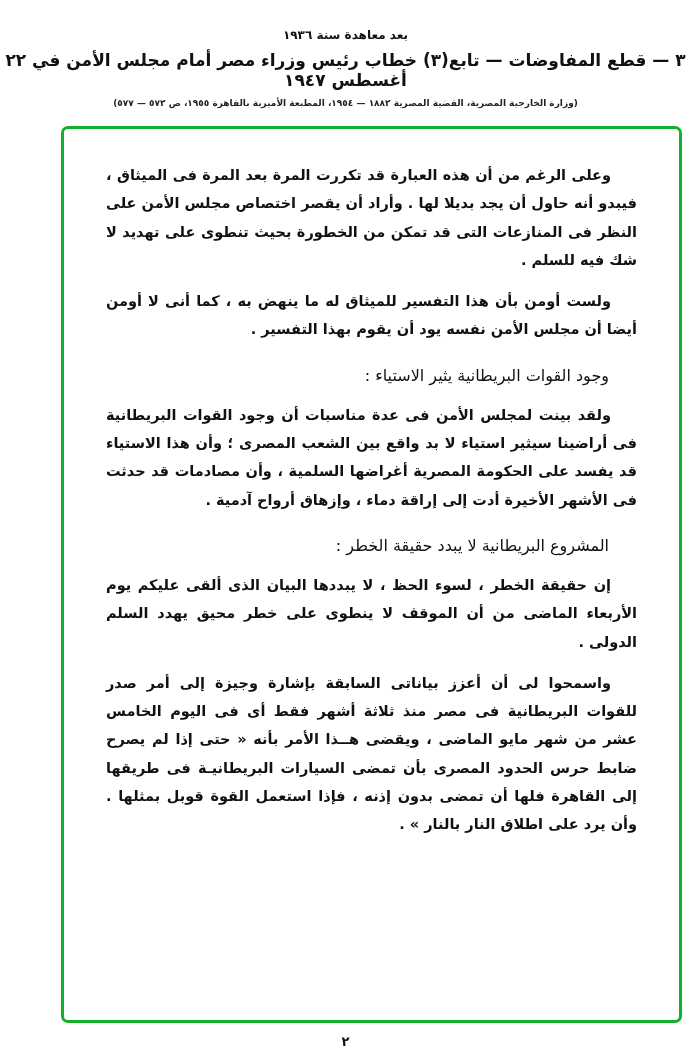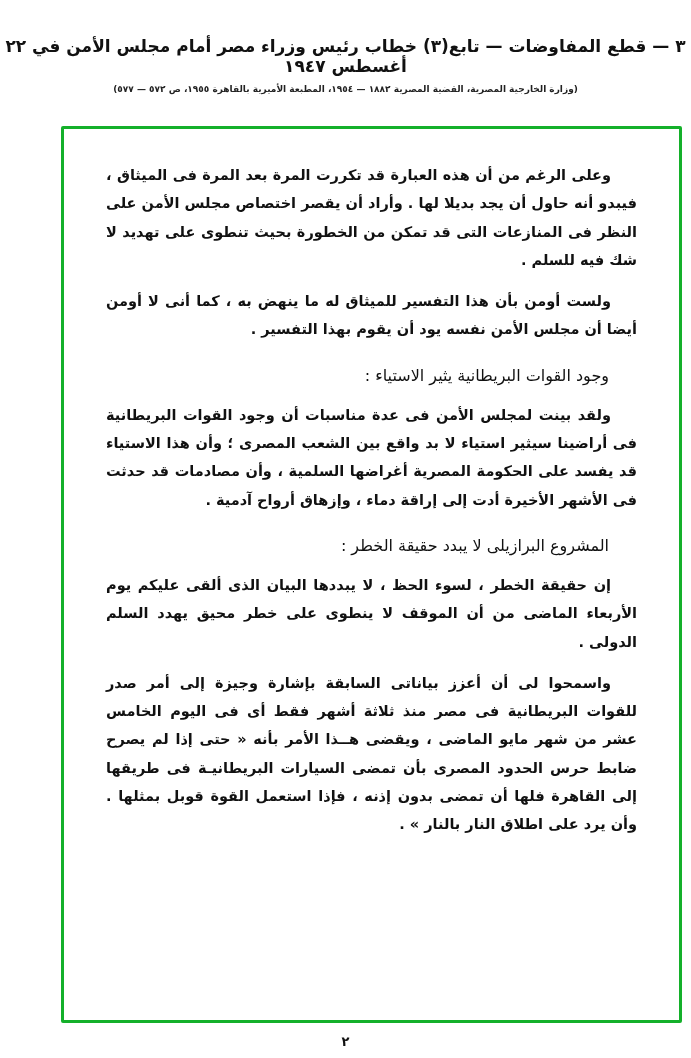--- a/index.html
+++ b/index.html
@@ -37,21 +37,21 @@
     color: #222222;
   }
   .green-frame {
     box-sizing: border-box;
     position: absolute;
     left: 61px;
     top: 126px;
     width: 621px;
     height: 897px;
     border: 3px solid #14b02a;
-    border-radius: 2px;
+    border-radius: 7px;
     background: #ffffff;
   }
   .doc-content {
     direction: rtl;
     padding: 32px 42px 20px 42px;
     text-align: justify;
     font-size: 14.5px;
     line-height: 1.95;
     font-weight: bold;
   }
@@ -73,29 +73,30 @@
     text-align: center;
     font-size: 13px;
     font-weight: bold;
     direction: rtl;
   }
 </style>
 </head>
 <body>
 
 <div class="header">
+  <div class="header-line1">بعد معاهدة سنة ١٩٣٦</div>
   <div class="header-line2">٣ — قطع المفاوضات — تابع(٣) خطاب رئيس وزراء مصر أمام مجلس الأمن في ٢٢ أغسطس ١٩٤٧</div>
   <div class="header-line3">(وزارة الخارجية المصرية، القضية المصرية ١٨٨٢ — ١٩٥٤، المطبعة الأميرية بالقاهرة ١٩٥٥، ص ٥٧٢ — ٥٧٧)</div>
 </div>
 
 <div class="green-frame">
   <div class="doc-content">
     <p class="para">وعلى الرغم من أن هذه العبارة قد تكررت المرة بعد المرة فى الميثاق ، فيبدو أنه حاول أن يجد بديلا لها . وأراد أن يقصر اختصاص مجلس الأمن على النظر فى المنازعات التى قد تمكن من الخطورة بحيث تنطوى على تهديد لا شك فيه للسلم .</p>
     <p class="para">ولست أومن بأن هذا التفسير للميثاق له ما ينهض به ، كما أنى لا أومن أيضا أن مجلس الأمن نفسه يود أن يقوم بهذا التفسير .</p>
     <h3 class="heading">وجود القوات البريطانية يثير الاستياء :</h3>
     <p class="para">ولقد بينت لمجلس الأمن فى عدة مناسبات أن وجود القوات البريطانية فى أراضينا سيثير استياء لا بد واقع بين الشعب المصرى ؛ وأن هذا الاستياء قد يفسد على الحكومة المصرية أغراضها السلمية ، وأن مصادمات قد حدثت فى الأشهر الأخيرة أدت إلى إراقة دماء ، وإزهاق أرواح آدمية .</p>
-    <h3 class="heading">المشروع البرازيلى لا يبدد حقيقة الخطر :</h3>
+    <h3 class="heading">المشروع البريطانية لا يبدد حقيقة الخطر :</h3>
     <p class="para">إن حقيقة الخطر ، لسوء الحظ ، لا يبددها البيان الذى ألقى عليكم يوم الأربعاء الماضى من أن الموقف لا ينطوى على خطر محيق يهدد السلم الدولى .</p>
     <p class="para">واسمحوا لى أن أعزز بياناتى السابقة بإشارة وجيزة إلى أمر صدر للقوات البريطانية فى مصر منذ ثلاثة أشهر فقط أى فى اليوم الخامس عشر من شهر مايو الماضى ، ويقضى هــذا الأمر بأنه « حتى إذا لم يصرح ضابط حرس الحدود المصرى بأن تمضى السيارات البريطانيـة فى طريقها إلى القاهرة فلها أن تمضى بدون إذنه ، فإذا استعمل القوة قوبل بمثلها . وأن يرد على اطلاق النار بالنار » .</p>
   </div>
 </div>
 
 <div class="page-number">٢</div>
 
 </body></html>

